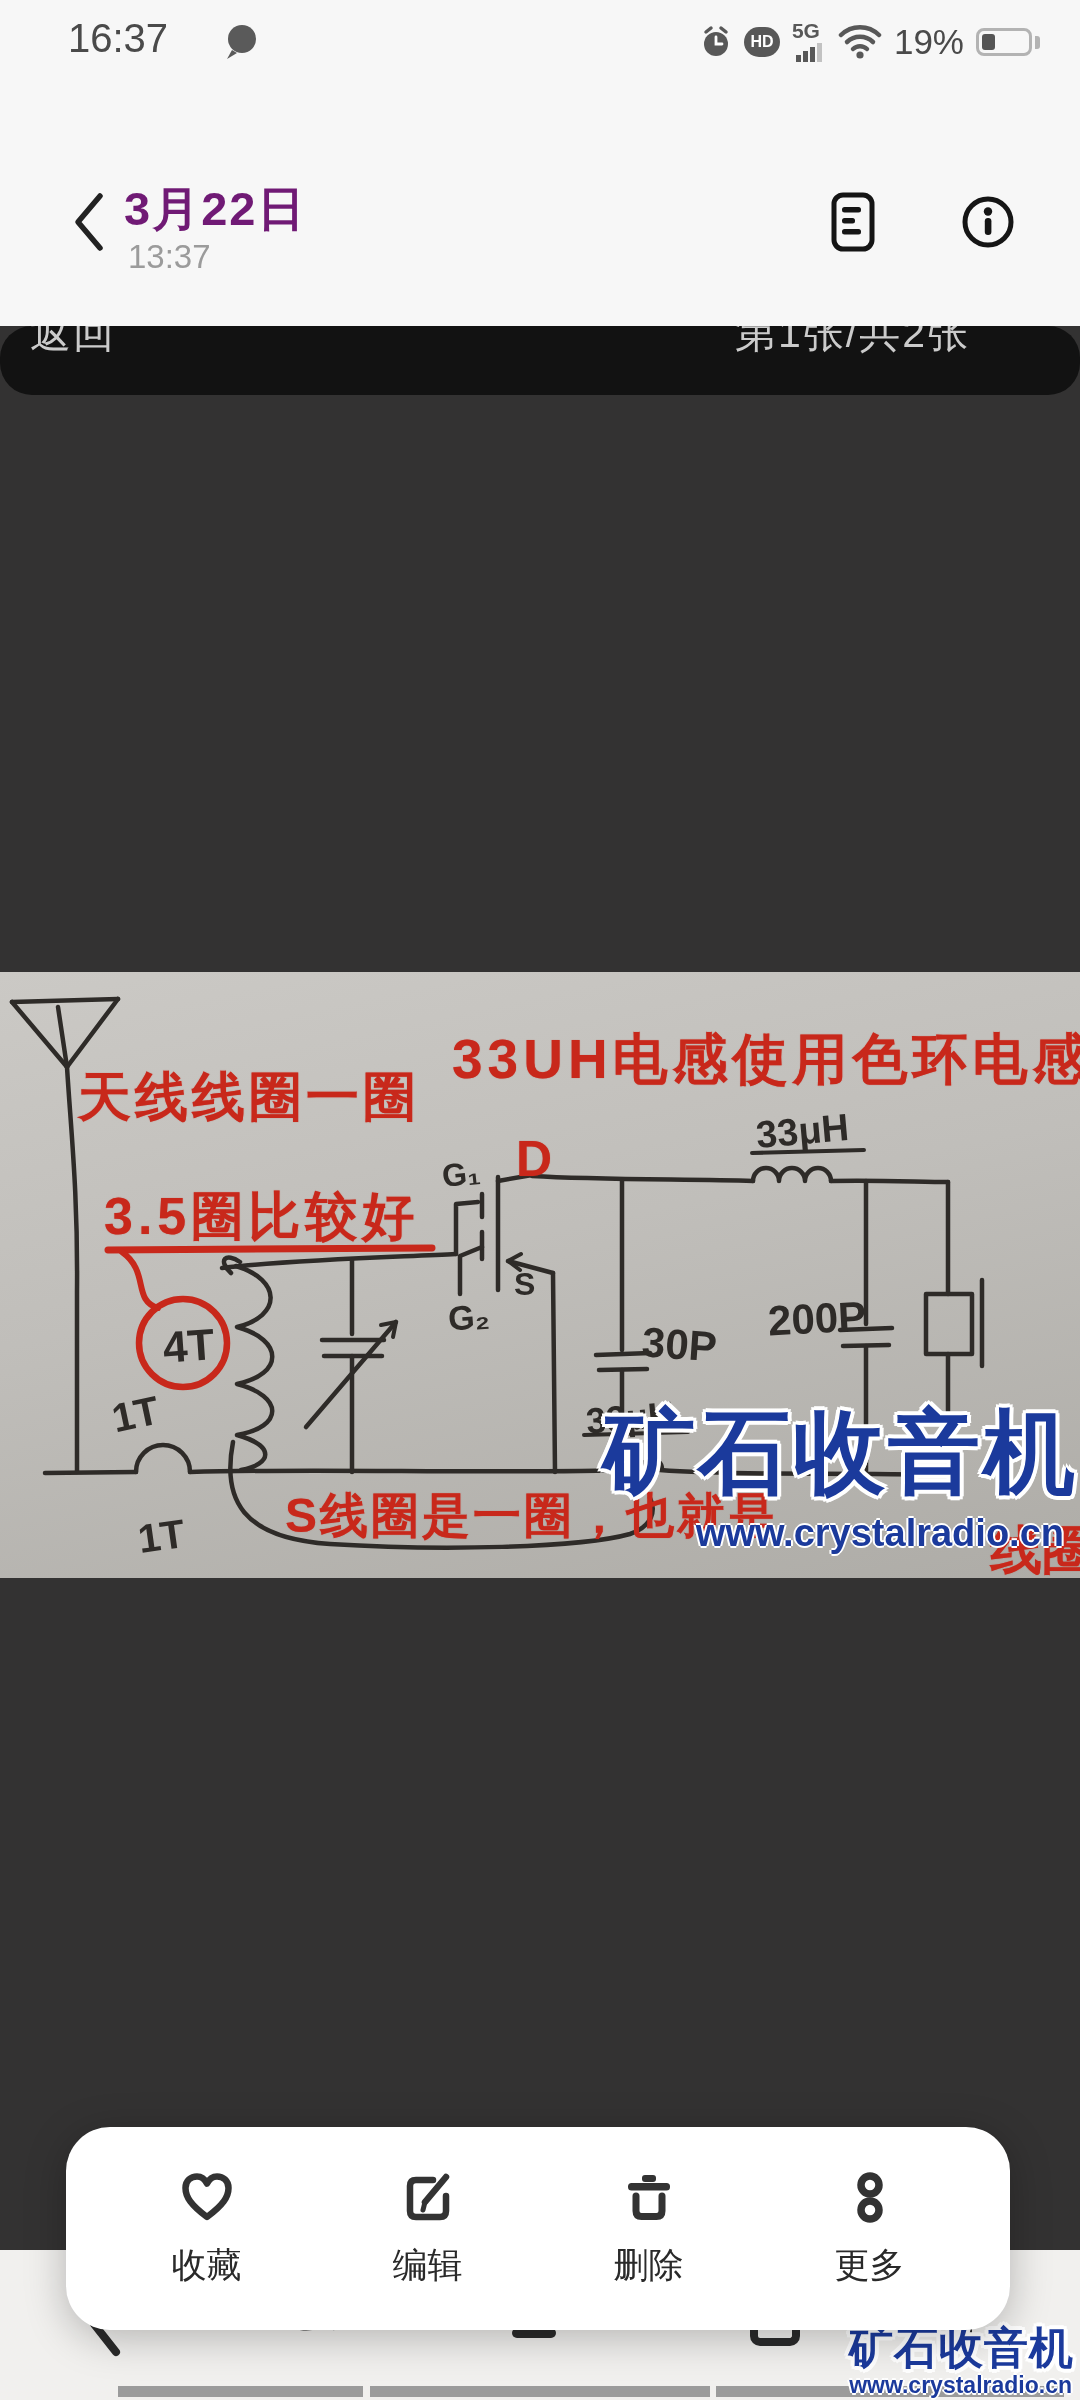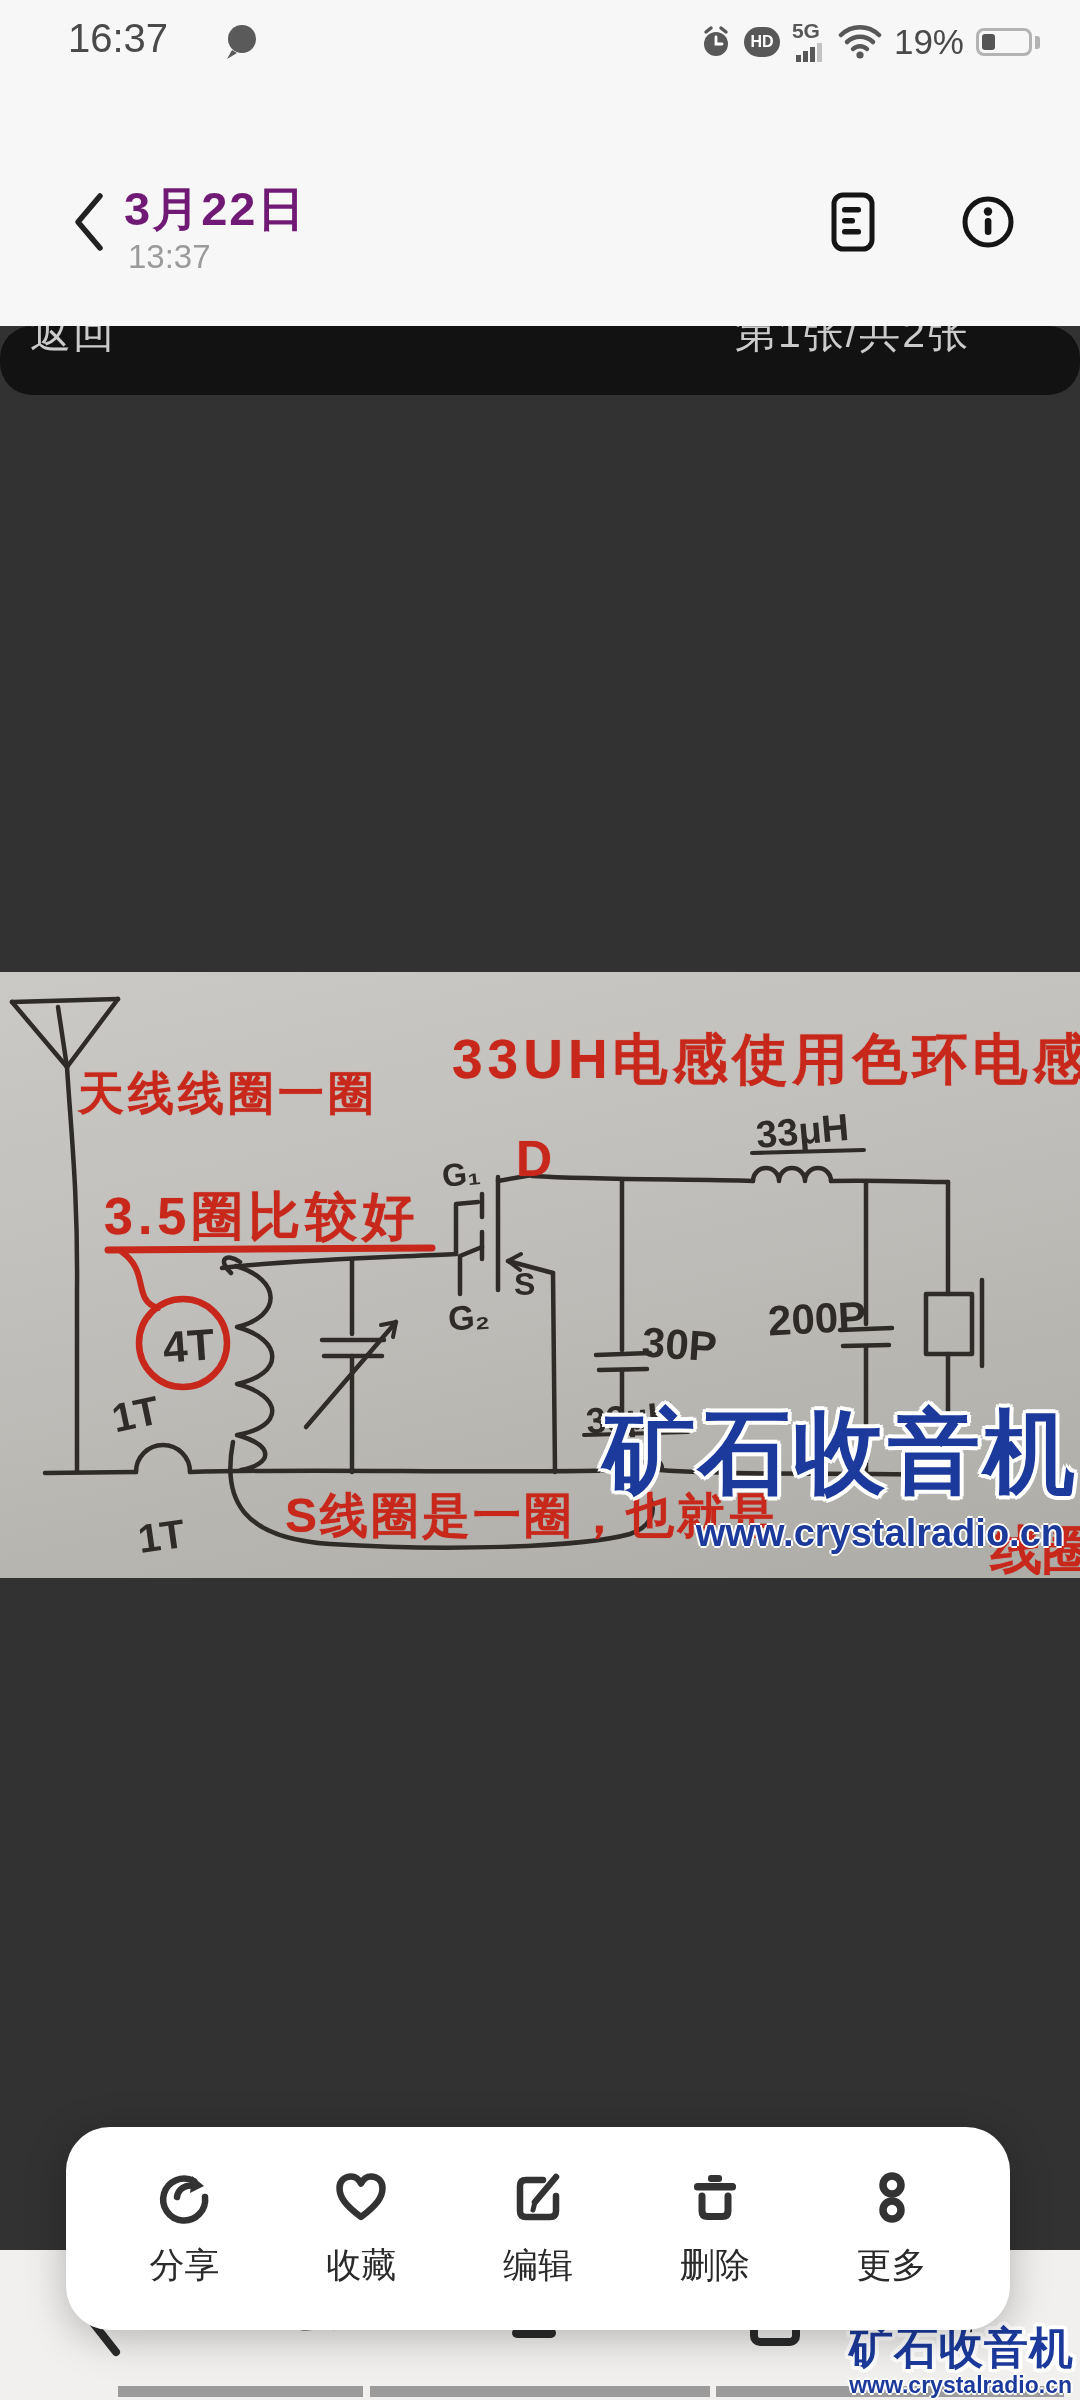--- a/index.html
+++ b/index.html
@@ -183,21 +183,21 @@
 
         <path d="M233 470 C222 528 242 566 330 572 C440 579 580 576 630 562 C653 554 656 538 650 526"></path>
 
         <g stroke="#c8281b">
           <path d="M108 278 L432 276" stroke-width="7"></path>
           <path d="M122 280 C150 300 132 328 158 336" stroke-width="6"></path>
           <circle cx="183" cy="371" r="44" stroke-width="6.5"></circle>
         </g>
       </svg>
 
-      <div class="rednote" style="left:78px; top:98px; font-size:46px; letter-spacing:4px;">天线线圈一圈</div>
+      <div class="rednote" style="left:78px; top:98px; font-size:53px; letter-spacing:4px;">天线线圈一圈</div>
       <div class="rednote" style="left:452px; top:60px; font-size:55px; letter-spacing:5px;">33UH电感使用色环电感</div>
       <div class="rednote" style="left:104px; top:218px; font-size:52px; letter-spacing:5px;">3.5圈比较好</div>
       <div class="rednote" style="left:516px; top:162px; font-size:50px;">D</div>
       <div class="rednote" style="left:285px; top:520px; font-size:48px; letter-spacing:3px;text-align:right;">S线圈是一圈，也就是</div>
       <div class="rednote" style="left:990px; top:552px; font-size:52px;">线圈</div>
 
       <div class="handlbl" style="left:163px; top:352px; font-size:44px; transform:rotate(-4deg);">4T</div>
       <div class="handlbl" style="left:112px; top:422px; font-size:40px; transform:rotate(-12deg);">1T</div>
       <div class="handlbl" style="left:138px; top:544px; font-size:40px; transform:rotate(-8deg);">1T</div>
       <div class="handlbl" style="left:442px; top:186px; font-size:32px; transform:rotate(-6deg);">G₁</div>
@@ -228,28 +228,20 @@
     <div class="graybar" style="left:118px; width:245px;"></div>
     <div class="graybar" style="left:370px; width:340px;"></div>
     <div class="graybar" style="left:716px; width:348px;"></div>
 
     <div class="wm-big" style="right:6px; top:76px; font-size:44px; letter-spacing:1px;">矿石收音机</div>
     <div class="wm-url" style="right:8px; top:124px; font-size:23px;">www.crystalradio.cn</div>
   </div>
 
   <div id="actioncard" class="abs">
 
-    <div class="actitem">
-      <svg class="icon60" viewBox="0 0 60 60">
-        <path d="M40 13 A21 21 0 1 0 51 29" stroke="#333" stroke-width="6.5" fill="none" stroke-linecap="round"></path>
-        <path d="M23 29 C24 21 32 16 40 18" stroke="#333" stroke-width="6.5" fill="none" stroke-linecap="round"></path>
-        <path d="M38 8 L50 18 L36 25 Z" fill="#333"></path>
-      </svg>
-      <div class="actlabel">分享</div>
-    </div>
 
     <div class="actitem">
       <svg class="icon60" viewBox="0 0 60 60">
         <path d="M30 49 C14 37 8.5 29 8.5 20 C8.5 12.5 14 8.5 20 8.5 C25 8.5 28 11.5 30 15.5 C32 11.5 35 8.5 40 8.5 C46 8.5 51.5 12.5 51.5 20 C51.5 29 46 37 30 49 Z" stroke="#333" stroke-width="6.5" fill="none" stroke-linejoin="round"></path>
       </svg>
       <div class="actlabel">收藏</div>
     </div>
 
     <div class="actitem">
       <svg class="icon60" viewBox="0 0 60 60">

